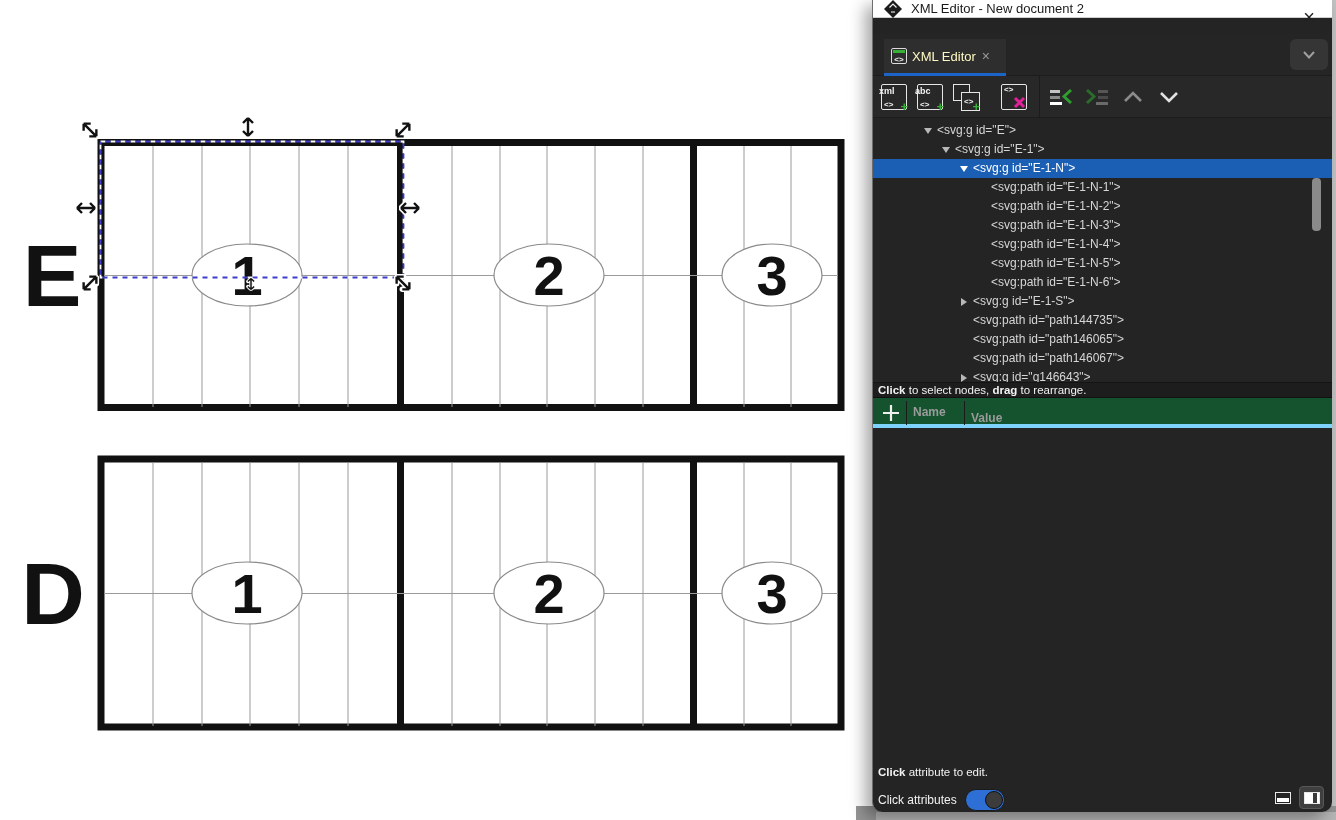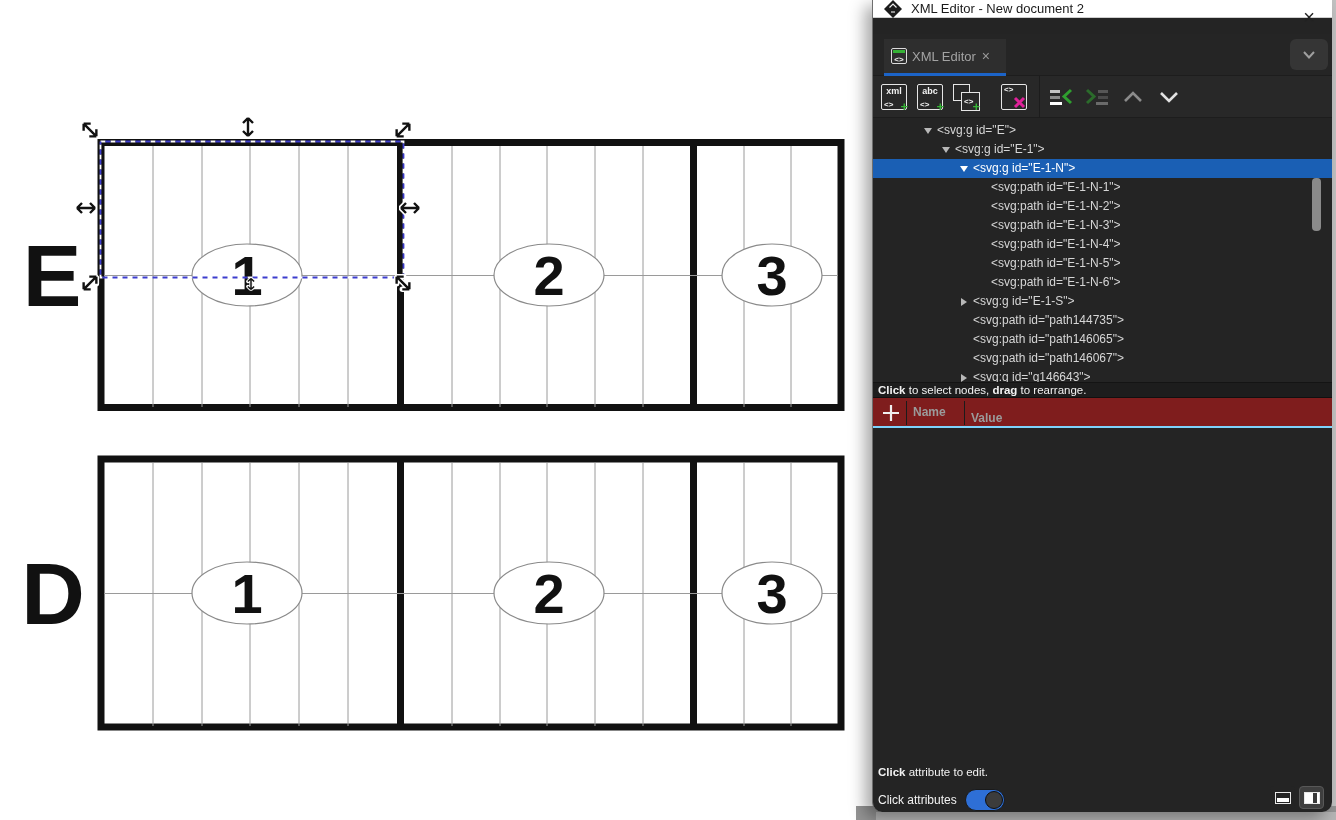--- a/index.html
+++ b/index.html
@@ -37,33 +37,33 @@
 
   .tabbar { position:absolute; left:0; top:34px; width:100%; height:42px; background:#252525;
             border-bottom:1px solid #1d1d1d; }
   .tab { position:absolute; left:11px; top:5px; width:122px; height:37px; background:#2e2e2e;
          display:flex; align-items:center; border-bottom:3px solid #1c64c8; }
   .tab-icon { margin-left:7px; width:16px; height:16px; border:1.5px solid #dcdcdc; border-radius:2px;
               position:relative; }
   .tab-icon .bar { position:absolute; left:1px; right:1px; top:1px; height:3px; background:#35b235; }
   .tab-icon .tg  { position:absolute; left:0; right:0; bottom:-1px; text-align:center; font-size:8px;
                    font-weight:bold; color:#f0f0f0; }
-  .tab-label { margin-left:5px; color:#a3a3a3; font-size:13px; }
+  .tab-label { margin-left:5px; color:#fef9c3; font-size:13px; }
   .tab-close { margin-left:6px; color:#9a9a9a; font-size:14px; }
   .tab-dropdown { position:absolute; right:4px; top:5px; width:38px; height:31px; background:#353535;
                   border-radius:6px; display:flex; align-items:center; justify-content:center; }
 
   .toolbar { position:absolute; left:0; top:76px; width:100%; height:42px; background:#282828;
              border-bottom:1px solid #1d1d1d; display:flex; align-items:center; }
   .tb-btn { position:relative; width:30px; height:30px; margin-left:6px; flex:0 0 auto; }
   .tb-box { position:absolute; inset:2px; border:1.5px solid #e6e6e6; border-radius:2px; }
   .tb-box2b { position:absolute; left:2px; top:2px; width:17px; height:17px; border:1.5px solid #e6e6e6; }
   .tb-box2f { position:absolute; right:1px; bottom:1px; width:19px; height:19px; border:1.5px solid #e6e6e6;
               background:#282828; }
-  .tb-word { position:absolute; top:4px; left:0; right:0; text-align:center; font-size:9px; font-weight:bold;
+  .tb-word { position:absolute; top:4px; left:0; right:0; text-align:left; font-size:9px; font-weight:bold;
              color:#f2f2f2; letter-spacing:0; }
   .tb-tag  { position:absolute; bottom:3px; left:5px; font-size:8px; font-weight:bold; color:#f2f2f2; }
   .tb-plus { position:absolute; bottom:-2px; right:1px; font-size:13px; font-weight:bold; color:#35b235; }
   .gap16 { margin-left:18px !important; }
   .tb-sep { width:1px; height:42px; background:#1c1c1c; margin-left:10px; flex:0 0 auto; }
   .dis { opacity:1; }
 
   
   .tree { position:absolute; left:0; top:118px; width:100%; height:264px; background:#242424;
           overflow:hidden; padding-top:3px; }
@@ -79,22 +79,22 @@
   .ind3t{padding-left:100px;} .ind4{padding-left:118px;}
   .vscroll { position:absolute; left:439px; top:178px; width:9px; height:53px; background:#8a8a8a;
              border-radius:4px; z-index:6; }
 
   .tree-hint { position:absolute; left:0; top:382px; width:100%; height:16px; background:#1d1d1d;
                border-top:1px solid #141414; border-bottom:1px solid #101010; color:#f2f2f2;
                font-size:11.5px; line-height:15px; padding-left:5px; }
   .b { font-weight:bold; }
 
   
-  .attr-header { position:absolute; left:0; top:398px; width:100%; height:30px; background:#7f1d1d;
-                 border-bottom:2px solid #7dd3fc; }
+  .attr-header { position:absolute; left:0; top:398px; width:100%; height:30px; background:#14532d;
+                 border-bottom:4px solid #7dd3fc; }
   .plus-btn { position:absolute; left:8px; top:5px; width:20px; height:20px; }
   .vsep { position:absolute; top:3px; width:1px; height:24px; background:#1b1b1b; }
   .hdr-name  { position:absolute; left:40px; top:7px; color:#9b9b9b; font-weight:bold; font-size:12px; }
   .hdr-value { position:absolute; left:98px; top:13px; color:#9b9b9b; font-weight:bold; font-size:12px; }
   .attr-row { position:absolute; left:0; top:428px; width:100%; height:26px; }
   .trash { position:absolute; left:11px; top:5px; }
   .attr-name  { position:absolute; left:40px; top:6px; color:#e4e4e4; font-size:12.5px; }
   .attr-value { position:absolute; left:98px; top:6px; color:#e4e4e4; font-size:12.5px; }
 
   

